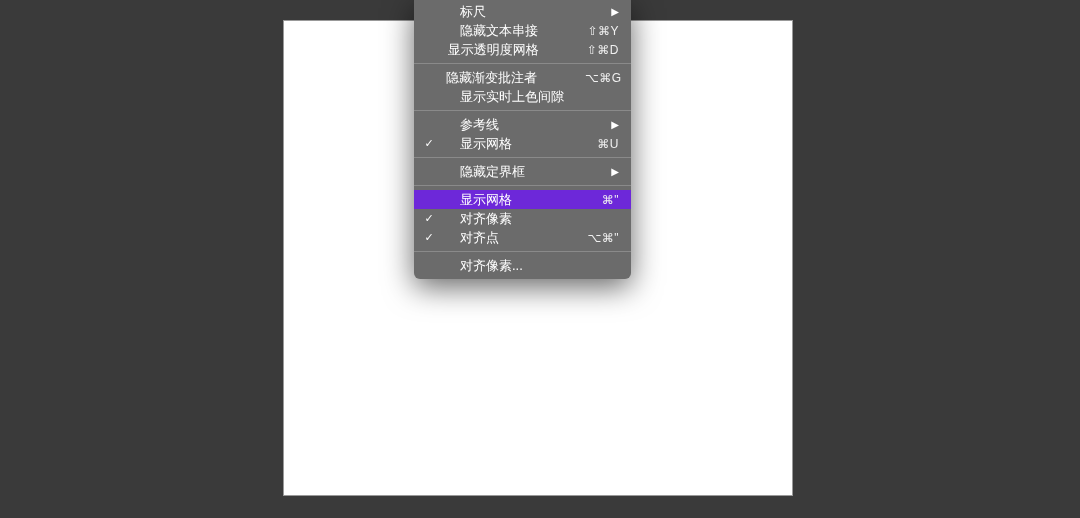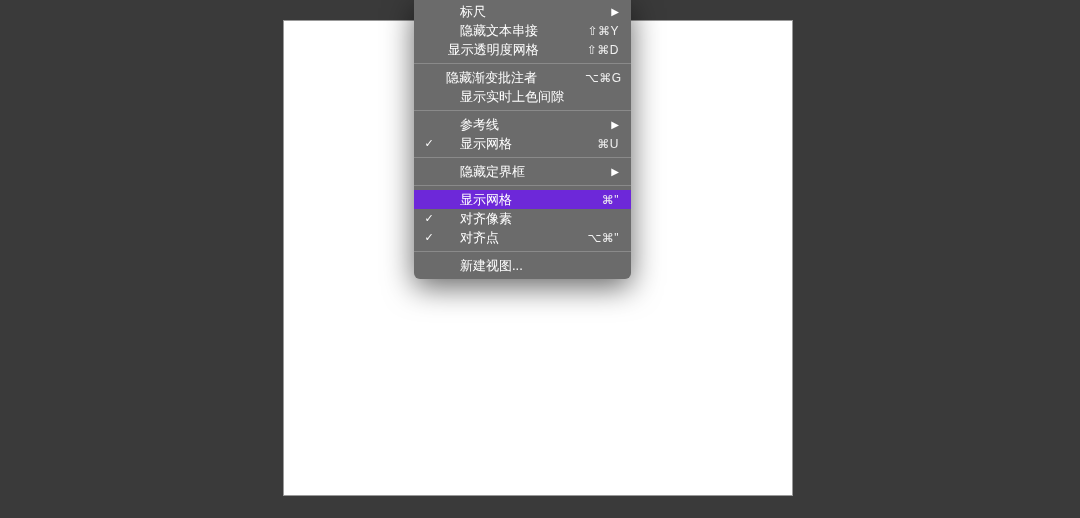--- a/index.html
+++ b/index.html
@@ -142,16 +142,16 @@
     </div>
     <div class="menu-item">
       <span class="check-col">✓</span>
       <span class="label">对齐点</span>
       <span class="spacer"></span>
       <span class="shortcut">⌥⌘"</span>
     </div>
     <div class="separator"></div>
     <div class="menu-item">
       <span class="check-col"></span>
-      <span class="label">新建视图...</span>
+      <span class="label">对齐像素...</span>
       <span class="spacer"></span>
     </div>
   </div>
 
 </body></html>

